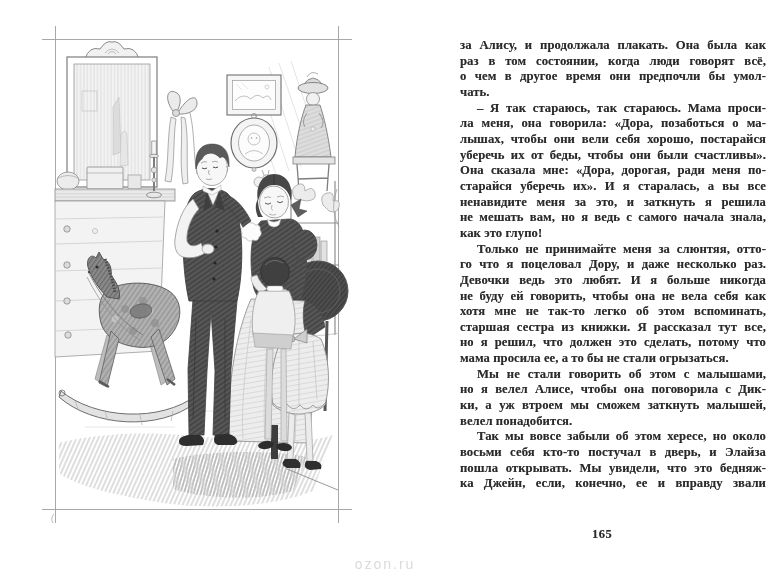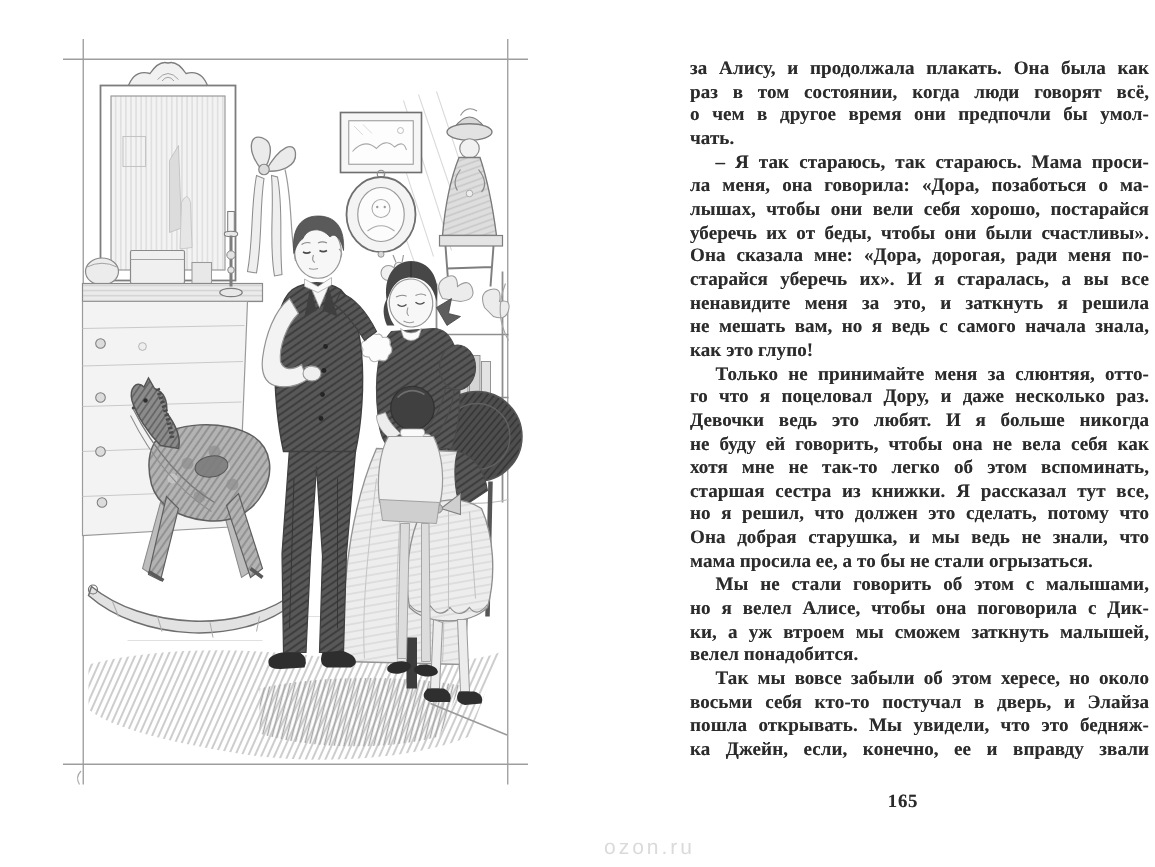--- a/index.html
+++ b/index.html
@@ -16,21 +16,21 @@
         letter-spacing:0.05px;white-space:normal;
         text-shadow:0 0 0.4px rgba(40,40,40,0.45);}
   .line.indent{padding-left:17px;}
   .line.para-end{text-align-last:left;}
   .page-number{position:absolute;left:0;top:527px;width:284px;text-align:center;
         font-size:12.5px;font-weight:700;color:#2b2b2b;letter-spacing:0.5px;
         text-shadow:0 0 0.4px rgba(40,40,40,0.45);}
   
   .watermark{position:absolute;left:50%;top:556px;transform:translateX(-50%);
         font-family:"Liberation Sans",sans-serif;font-size:14px;font-weight:400;
-        letter-spacing:2px;color:#dadada;user-select:none;margin-left:48px;}
+        letter-spacing:2px;color:#dadada;user-select:none;}
 </style>
 </head>
 <body>
 
 <div class="spread">
 
   <div class="left-page">
     <svg class="illustration" width="312" height="499" viewBox="-14 -14 312 499" xmlns="http://www.w3.org/2000/svg">
       <defs>
         <pattern id="pDark" width="4" height="4" patternUnits="userSpaceOnUse" patternTransform="rotate(55)">
@@ -311,21 +311,20 @@
         <div class="line">ненавидите меня за это, и заткнуть я решила</div>
         <div class="line">не мешать вам, но я ведь с самого начала знала,</div>
         <div class="line para-end">как это глупо!</div>
         <div class="line indent">Только не принимайте меня за слюнтяя, отто-</div>
         <div class="line">го что я поцеловал Дору, и даже несколько раз.</div>
         <div class="line">Девочки ведь это любят. И я больше никогда</div>
         <div class="line">не буду ей говорить, чтобы она не вела себя как</div>
         <div class="line">хотя мне не так-то легко об этом вспоминать,</div>
         <div class="line">старшая сестра из книжки. Я рассказал тут все,</div>
         <div class="line">но я решил, что должен это сделать, потому что</div>
-        <div class="line">Она добрая старушка, и мы ведь не знали, что</div>
         <div class="line para-end">мама просила ее, а то бы не стали огрызаться.</div>
         <div class="line indent">Мы не стали говорить об этом с малышами,</div>
         <div class="line">но я велел Алисе, чтобы она поговорила с Дик-</div>
         <div class="line">ки, а уж втроем мы сможем заткнуть малышей,</div>
         <div class="line para-end">велел понадобится.</div>
         <div class="line indent">Так мы вовсе забыли об этом хересе, но около</div>
         <div class="line">восьми себя кто-то постучал в дверь, и Элайза</div>
         <div class="line">пошла открывать. Мы увидели, что это бедняж-</div>
         <div class="line">ка Джейн, если, конечно, ее и вправду звали</div>
       </div>

